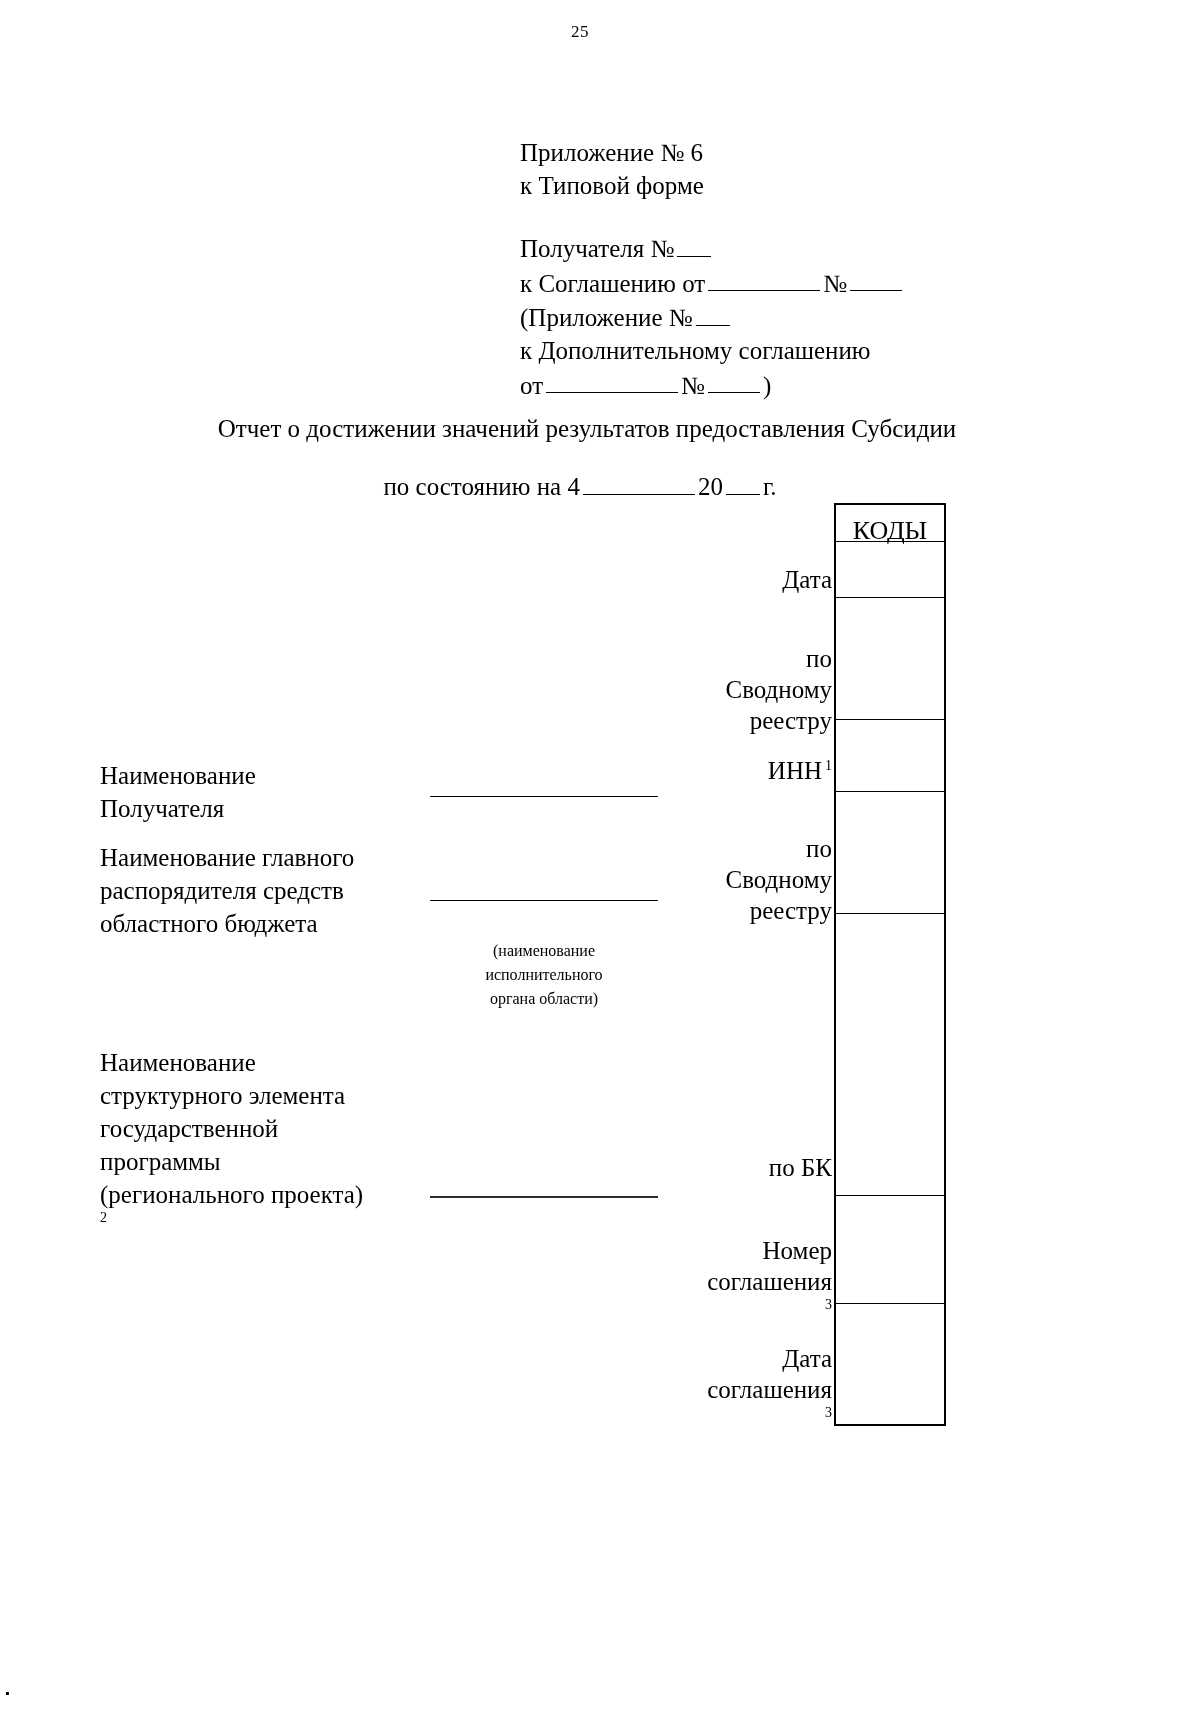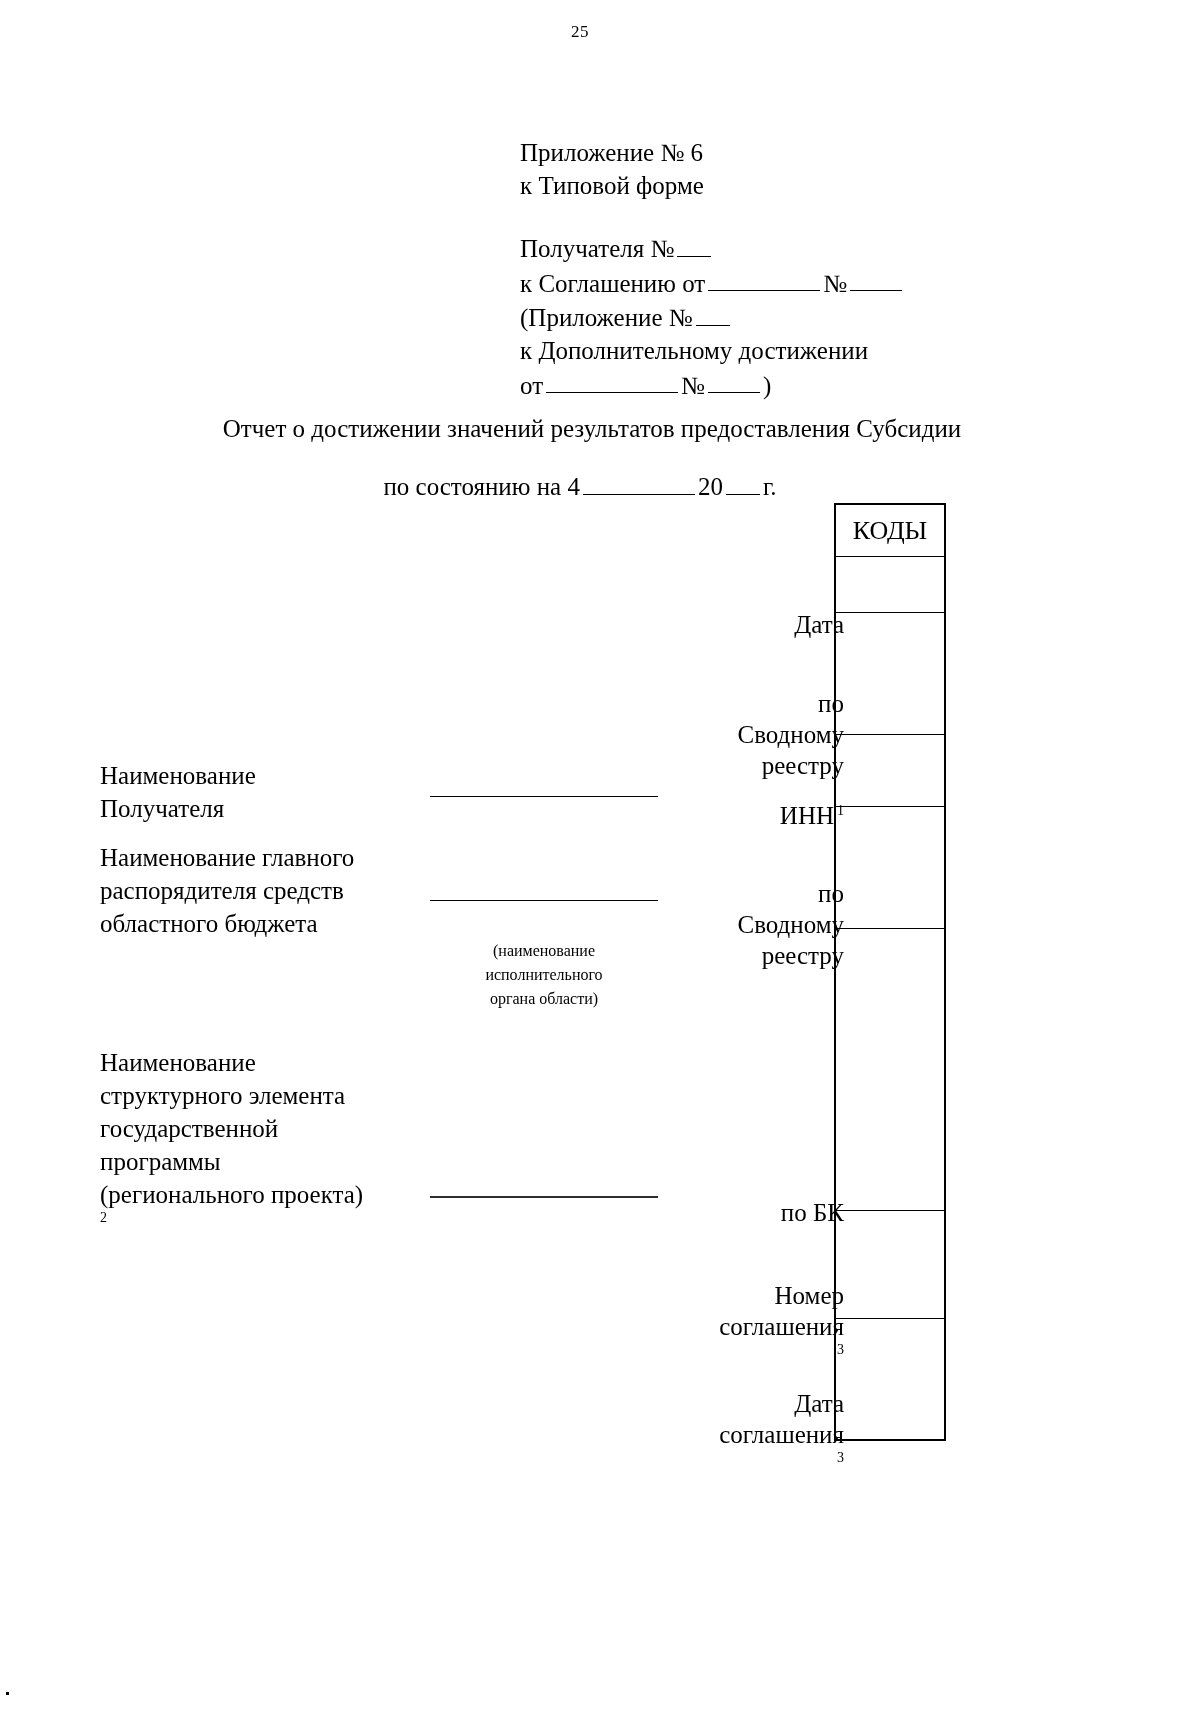--- a/index.html
+++ b/index.html
@@ -57,24 +57,25 @@
   }
   .b-xs { width: 34px; }
   .b-sm { width: 52px; }
   .b-md { width: 112px; }
   .b-lg { width: 132px; }
 
   
   .doc-title {
     position: absolute;
     top: 415px;
-    left: 12px;
+    left: 0;
     width: 1160px;
     text-align: center;
     font-size: 25px;
+    padding-left: 7px;
   }
   .doc-subtitle {
     position: absolute;
     top: 468px;
     left: 0;
     width: 1160px;
     text-align: center;
     font-size: 25px;
   }
 
@@ -88,35 +89,34 @@
     border-collapse: collapse;
   }
   .codes-table .cell {
     border-bottom: 1.6px solid #000;
     box-sizing: border-box;
   }
   .codes-table .cell:last-child {
     border-bottom: none;
   }
   .codes-head {
-    height: 52px;
+    height: 37px;
     font-size: 26px;
     text-align: center;
     line-height: 52px;
   }
 
   
   .row-label {
     position: absolute;
-    right: 356px;
+    right: 368px;
     width: 330px;
     text-align: right;
     font-size: 25px;
     line-height: 31px;
-    margin-top: 45px;
   }
   .row-label .sup {
     font-size: 14px;
     vertical-align: super;
     margin-left: 3px;
   }
   .row-label .sub-num {
     display: block;
     font-size: 14px;
     line-height: 16px;
@@ -178,21 +178,21 @@
     <div class="header-gap"></div>
     <div class="line">
       <span>Получателя №</span><span class="blank b-xs"></span>
     </div>
     <div class="line">
       <span>к Соглашению от</span><span class="blank b-md"></span><span>№</span><span class="blank b-sm"></span>
     </div>
     <div class="line">
       <span>(Приложение №</span><span class="blank b-xs"></span>
     </div>
-    <div class="line">к Дополнительному достижении</div>
+    <div class="line">к Дополнительному соглашению</div>
     <div class="line">
       <span>от</span><span class="blank b-lg"></span><span>№</span><span class="blank b-sm"></span><span>)</span>
     </div>
   </div>
 
   <div class="doc-title">Отчет о достижении значений результатов предоставления Субсидии</div>
   <div class="doc-subtitle">
     <span>по состоянию на 4</span><span class="blank b-md"></span><span>20</span><span class="blank b-xs"></span><span>г.</span>
   </div>
 

